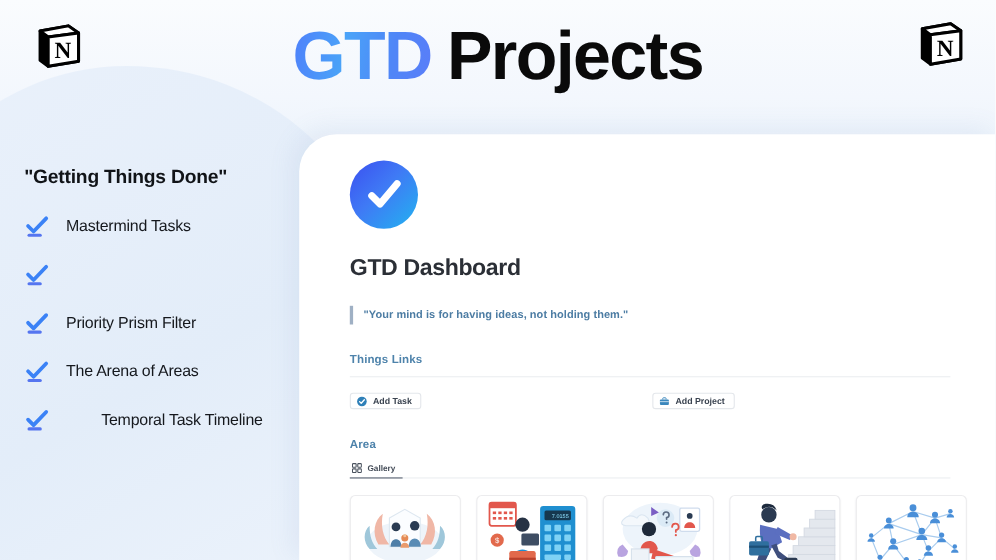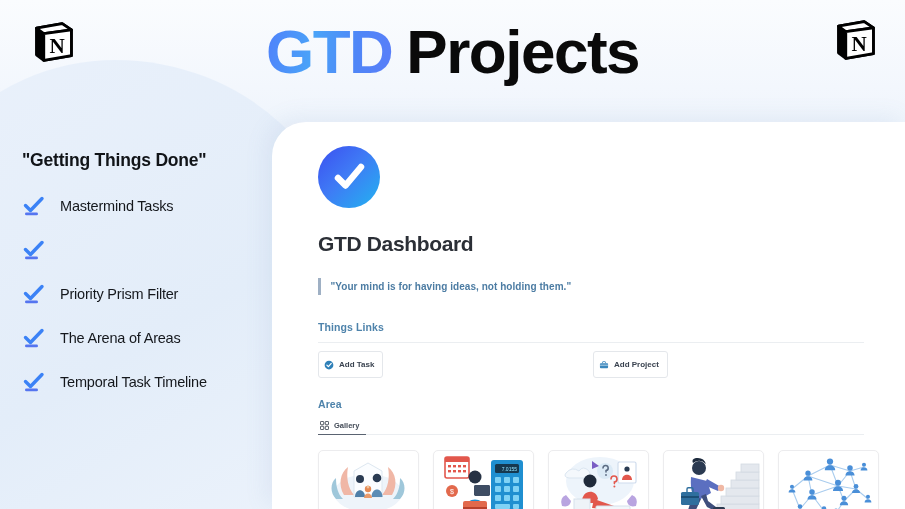--- a/index.html
+++ b/index.html
@@ -100,21 +100,21 @@
     white-space: nowrap;
   }
 
   .feature {
     display: flex;
     align-items: center;
     height: 30px;
     margin-bottom: 14px;
     padding-left: 22px;
   }
-  .feature:last-child { margin-bottom: 3px; }
+  .feature:last-child { margin-bottom: 3px; gap: 32px; }
 
   .check-ico {
     width: 24px;
     height: 24px;
     flex: 0 0 24px;
     margin-right: 14px;
     position: relative;
   }
   .check-ico svg { display: block; }
 
@@ -203,21 +203,21 @@
     align-items: center;
     height: 19px;
     margin-bottom: 18px;
     position: relative;
     width: 546px;
   }
 
   .chip {
     display: inline-flex;
     align-items: center;
-    height: 27px;
+    height: 15px;
     padding: 0 8px 0 5px;
     border: 1px solid #e4e7eb;
     border-radius: 3px;
     background: #fff;
     font-size: 8px;
     font-weight: 600;
     color: #3a4350;
     white-space: nowrap;
   }
   .chip .glyph {

